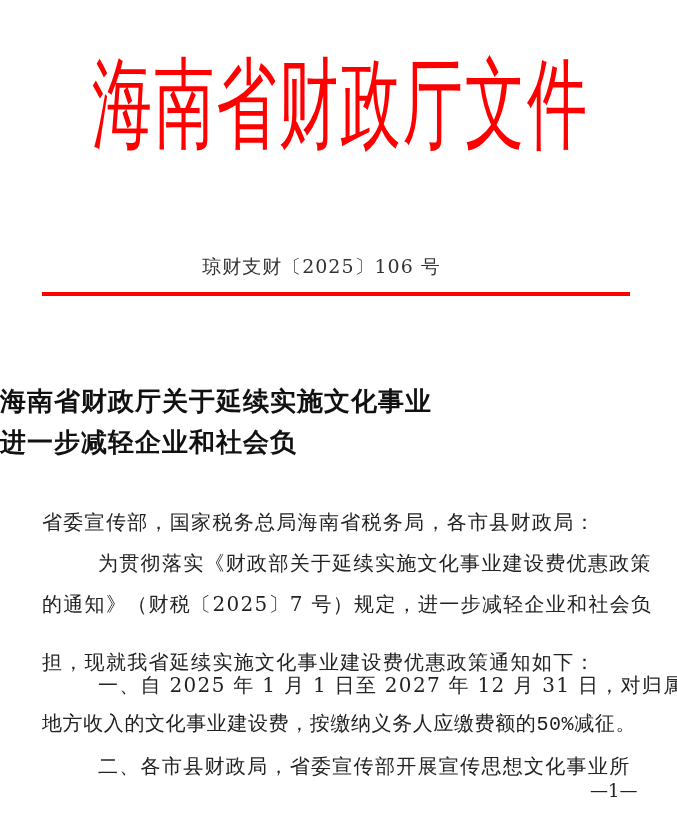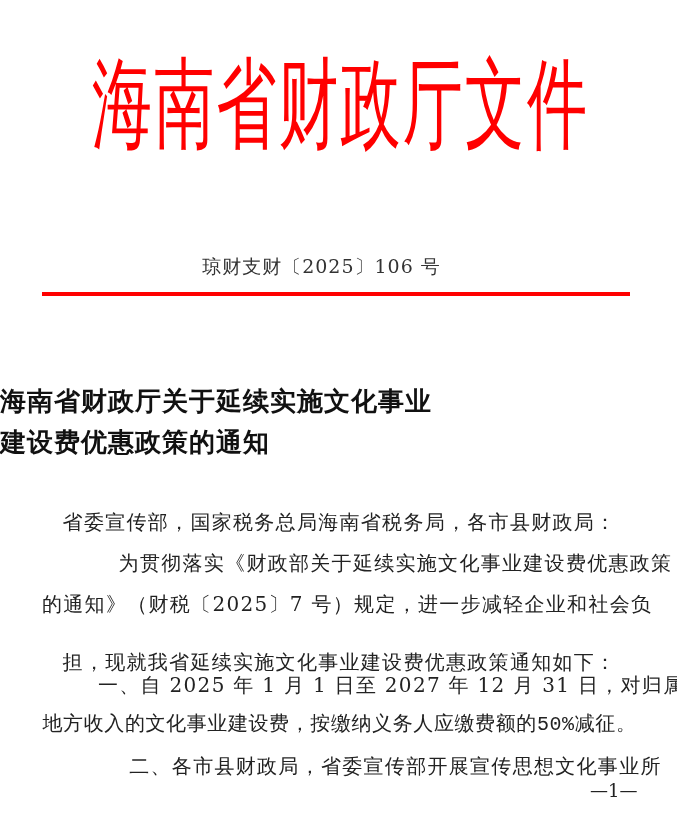--- a/index.html
+++ b/index.html
@@ -10,21 +10,21 @@
   .masthead span { color: #ff0000; font-family: "DejaVu Serif", serif; font-size: 60px;
                    display: inline-block; transform: scaleY(1.65); line-height: 1; }
   .docno { position: absolute; left: 0; width: 643px; top: 254px; text-align: center;
            font-size: 19px; color: #333; letter-spacing: 1px; }
   .redline { position: absolute; left: 42px; top: 292px; width: 588px; height: 4px; background: #ff0000; }
   .title { position: absolute; left: 0; width: 677px; text-align: left; font-weight: bold;
            font-size: 26px; color: #111; letter-spacing: 1px; }
   .title.l1 { top: 384px; }
   .title.l2 { top: 425px; }
   .para { position: absolute; left: 42px; width: 595px; font-size: 20px; line-height: 20px;
-          white-space: nowrap; letter-spacing: 1.3px; color: #222; text-align: center; }
+          white-space: nowrap; letter-spacing: 1.3px; color: #222; }
   .indent { left: 98px; }
   .pagenum { position: absolute; left: 590px; top: 780px; font-size: 18px; color: #222; }
 </style>
 </head>
 <body>
 
 <div class="masthead">
   <span>海</span>
   <span>南</span>
   <span>省</span>
@@ -32,21 +32,21 @@
   <span>政</span>
   <span>厅</span>
   <span>文</span>
   <span>件</span>
 </div>
 
 <div class="docno">琼财支财〔2025〕106 号</div>
 <div class="redline"></div>
 
 <div class="title l1">海南省财政厅关于延续实施文化事业</div>
-<div class="title l2">建设费优惠政策的通知</div>
+<div class="title l2">进一步减轻企业和社会负</div>
 
 <div class="para" style="top:512px;">省委宣传部，国家税务总局海南省税务局，各市县财政局：</div>
 <div class="para indent" style="top:553px;">为贯彻落实《财政部关于延续实施文化事业建设费优惠政策</div>
 <div class="para" style="top:594px;">的通知》（财税〔2025〕7 号）规定，进一步减轻企业和社会负</div>
 <div class="para" style="top:634px;margin-top:18px;">担，现就我省延续实施文化事业建设费优惠政策通知如下：</div>
 <div class="para indent" style="top:675px;">一、自 2025 年 1 月 1 日至 2027 年 12 月 31 日，对归属我省</div>
 <div class="para" style="top:715px;letter-spacing:0.6px;font-family:Liberation Mono, monospace;">地方收入的文化事业建设费，按缴纳义务人应缴费额的50%减征。</div>
 <div class="para indent" style="top:756px;">二、各市县财政局，省委宣传部开展宣传思想文化事业所</div>
 
 <div class="pagenum">—1—</div>

